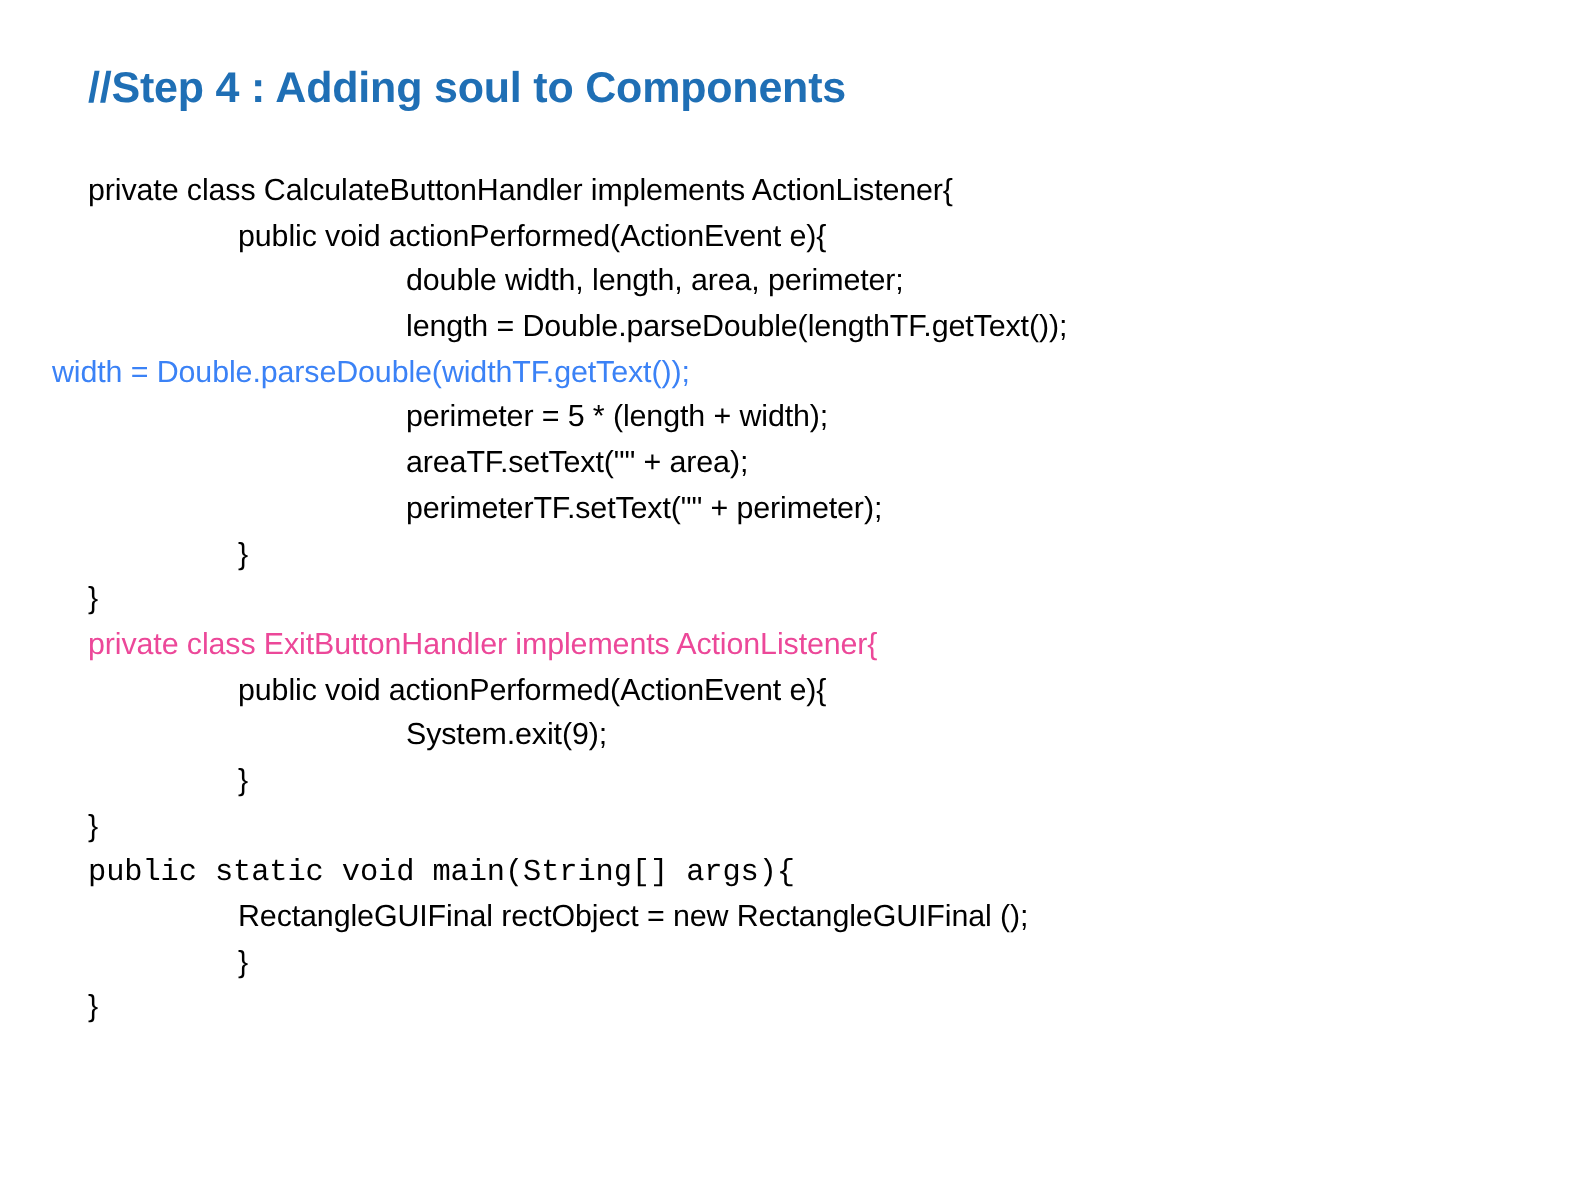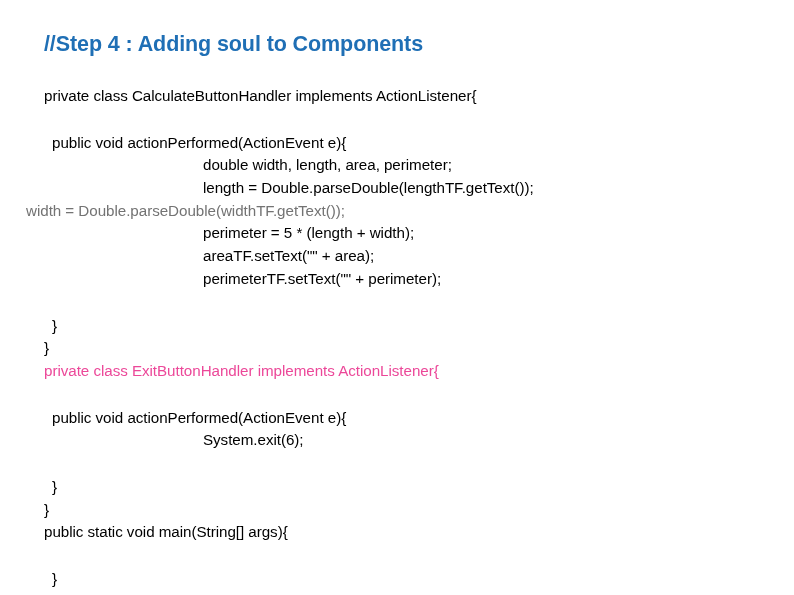--- a/index.html
+++ b/index.html
@@ -46,44 +46,45 @@
     font-family: "Liberation Sans", sans-serif;
     font-size: 15.2px;
     line-height: 22.7px;
     color: #000000;
     white-space: pre;
     letter-spacing: -0.05px;
     height: 22.7px;
   }
 
   .ind-0 { padding-left: 44px; }
-  .ind-1 { padding-left: 52px; margin-top: 24px; }
+  .ind-1 { padding-left: 119px; }
   .ind-2 { padding-left: 203px; }
 </style>
 </head>
 <body style="background: rgb(255, 255, 255);">
 
 <div id="slide" style="background: rgb(255, 255, 255);">
 
   <div id="slide-title" style="color: rgb(31, 111, 181);">//Step 4 : Adding soul to Components</div>
 
   <div id="code-block">
       <div class="code-line ind-0" style="color: rgb(0, 0, 0);">private class CalculateButtonHandler implements ActionListener{</div>
       <div class="code-line ind-1" style="color: rgb(0, 0, 0);">public void actionPerformed(ActionEvent e){</div>
       <div class="code-line ind-2" style="color: rgb(0, 0, 0);">double width, length, area, perimeter;</div>
       <div class="code-line ind-2" style="color: rgb(0, 0, 0);">length = Double.parseDouble(lengthTF.getText());</div>
-      <div class="code-line ind-2" style="color: #737373; padding-left: 26px;">width = Double.parseDouble(widthTF.getText());</div>
+      <div class="code-line ind-2" style="color: #3b82f6; padding-left: 26px;">width = Double.parseDouble(widthTF.getText());</div>
       <div class="code-line ind-2" style="color: rgb(0, 0, 0);">perimeter = 5 * (length + width);</div>
       <div class="code-line ind-2" style="color: rgb(0, 0, 0);">areaTF.setText("" + area);</div>
       <div class="code-line ind-2" style="color: rgb(0, 0, 0);">perimeterTF.setText("" + perimeter);</div>
       <div class="code-line ind-1" style="color: rgb(0, 0, 0);">}</div>
       <div class="code-line ind-0" style="color: rgb(0, 0, 0);">}</div>
       <div class="code-line ind-0" style="color: #ec4899;">private class ExitButtonHandler implements ActionListener{</div>
       <div class="code-line ind-1" style="color: rgb(0, 0, 0);">public void actionPerformed(ActionEvent e){</div>
-      <div class="code-line ind-2" style="color: rgb(0, 0, 0);">System.exit(6);</div>
+      <div class="code-line ind-2" style="color: rgb(0, 0, 0);">System.exit(9);</div>
       <div class="code-line ind-1" style="color: rgb(0, 0, 0);">}</div>
       <div class="code-line ind-0" style="color: rgb(0, 0, 0);">}</div>
-      <div class="code-line ind-0" style="color: rgb(0, 0, 0);">public static void main(String[] args){</div>
+      <div class="code-line ind-0" style="color: rgb(0, 0, 0); font-family: Liberation Mono, monospace;">public static void main(String[] args){</div>
+      <div class="code-line ind-1" style="color: rgb(0, 0, 0);">RectangleGUIFinal rectObject = new RectangleGUIFinal ();</div>
       <div class="code-line ind-1" style="color: rgb(0, 0, 0);">}</div>
       <div class="code-line ind-0" style="color: rgb(0, 0, 0);">}</div>
     </div>
 
 </div>
 
 </body></html>

